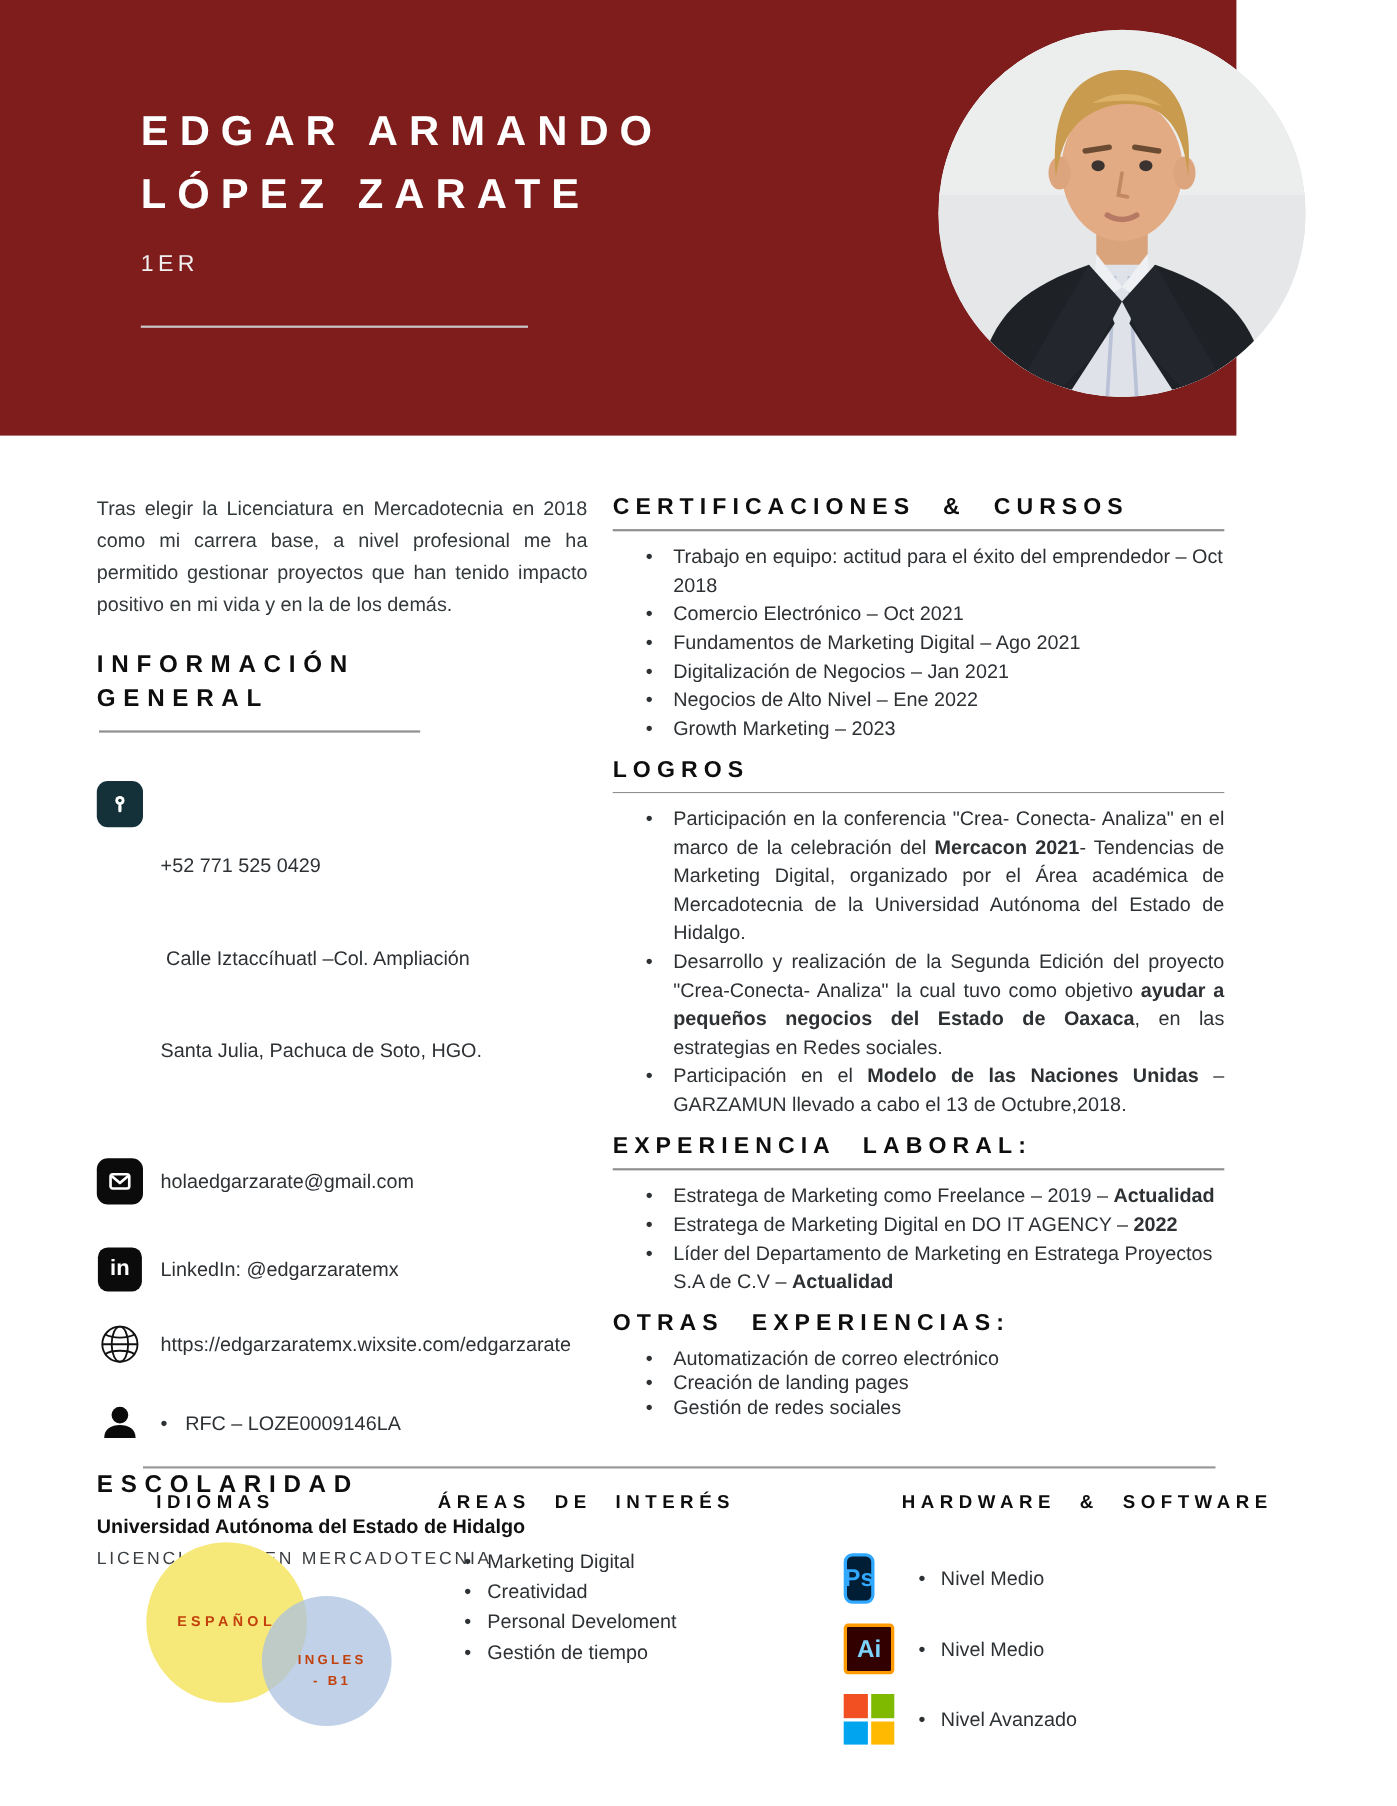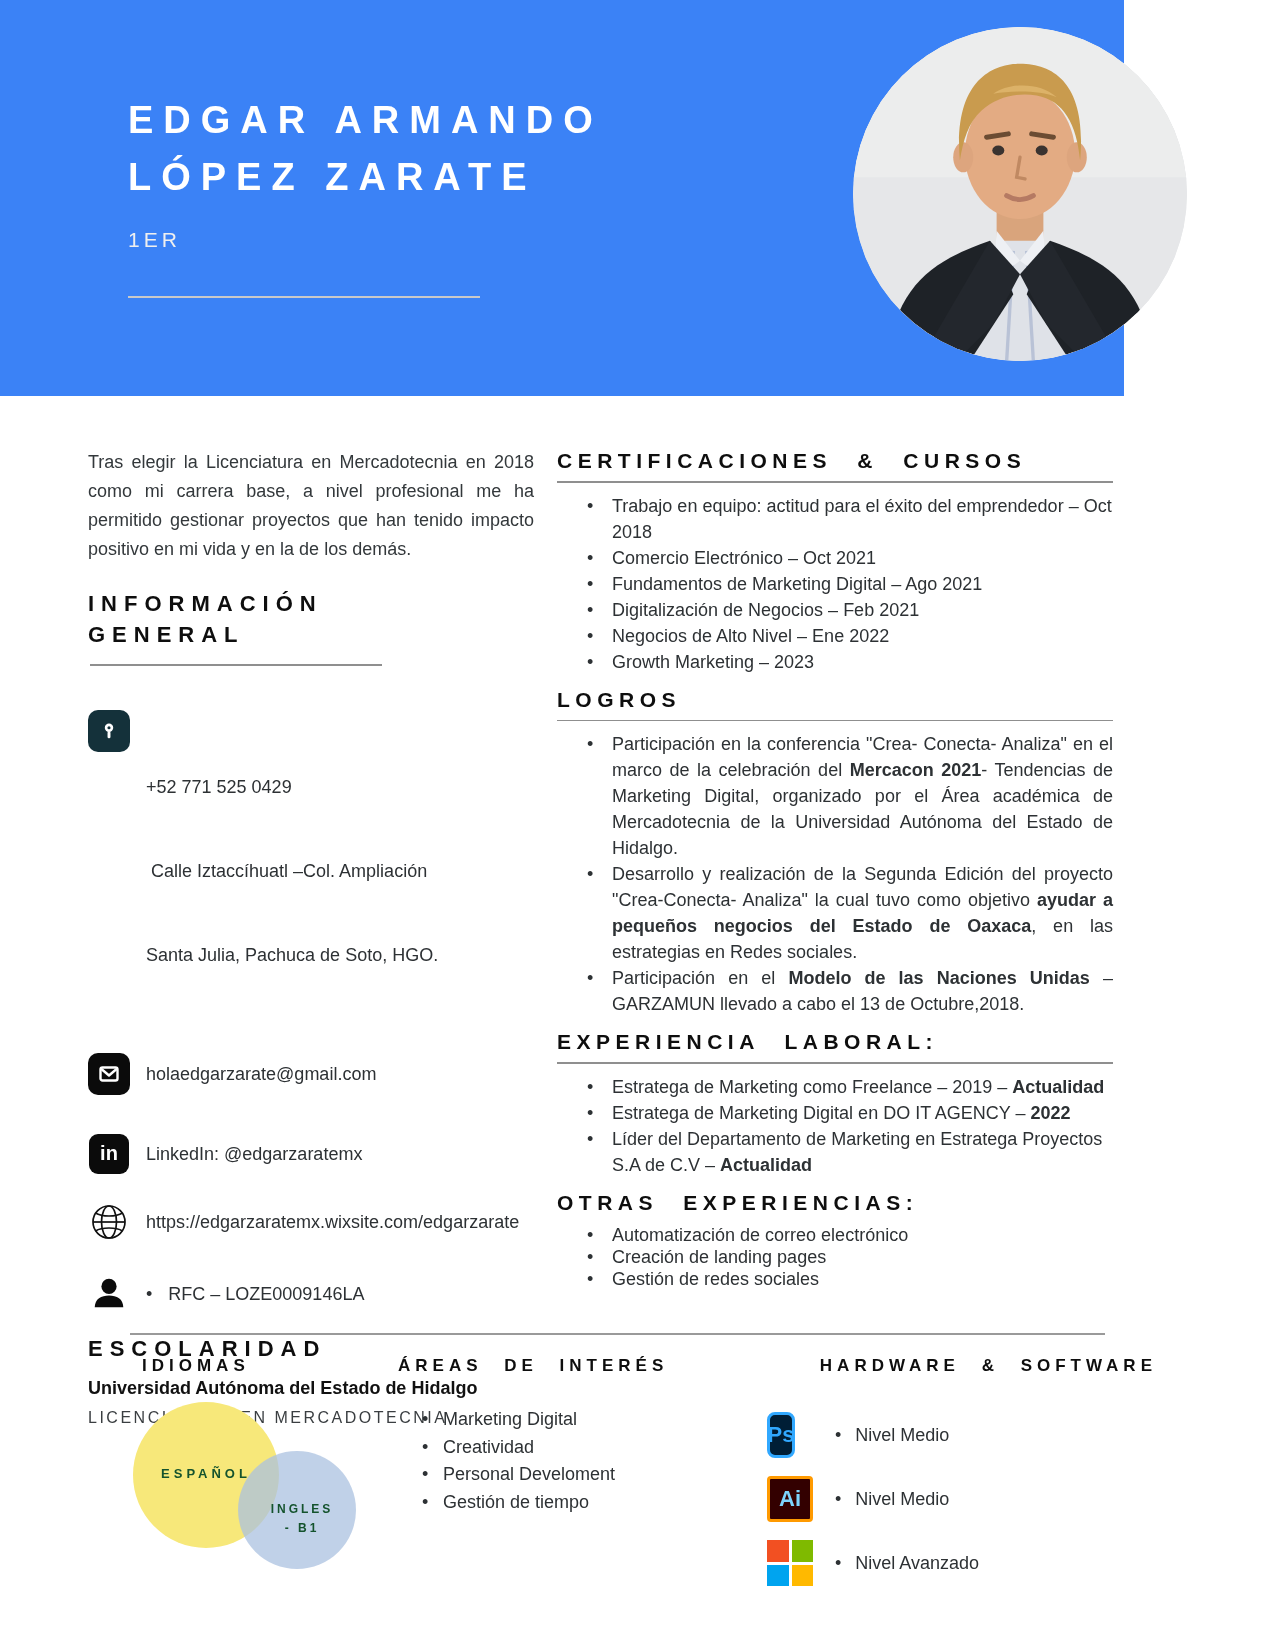--- a/index.html
+++ b/index.html
@@ -1,21 +1,21 @@
 <!DOCTYPE html>
 <html><head>
 <meta charset="utf-8">
 <style>
   * { margin:0; padding:0; box-sizing:border-box; }
   html,body { background:#ffffff; }
   body { font-family:"Liberation Sans", sans-serif; color:#2d3134; }
   .page { position:relative; width:1270px; height:1642px; background:#ffffff; overflow:hidden; }
 
   
-  .hdr { position:absolute; left:0; top:0; width:1124px; height:396px; background:#3b82f6; }
+  .hdr { position:absolute; left:0; top:0; width:1124px; height:396px; background:#7f1d1d; }
   .name { position:absolute; left:128px; top:92px; color:#ffffff; font-weight:bold;
           font-size:38px; letter-spacing:10px; line-height:57px; }
   .subtitle { position:absolute; left:128px; top:228px; color:#efefef; font-size:21px; letter-spacing:4px; }
   .hdr-rule { position:absolute; left:128px; top:296px; width:352px; height:2px; background:#c9c9c9; }
   .avatar { position:absolute; left:853px; top:27px; width:334px; height:334px; border-radius:50%;
             overflow:hidden; background:#e6e7e9; }
   .avatar svg { display:block; width:100%; height:100%; }
 
   
   .col-left  { position:absolute; left:88px;  top:448px; width:446px; }
@@ -55,21 +55,21 @@
   ul.tight li { line-height:22px; }
 
   
   .bottom-rule { position:absolute; left:130px; top:1333px; width:975px; height:2px; background:#9a9a9a; }
   .h-bottom { font-size:17px; font-weight:bold; letter-spacing:5px; word-spacing:12px; color:#0e0e0e; }
 
   .idiomas-title { position:absolute; left:142px; top:1356px; }
   .circle { position:absolute; border-radius:50%; }
   .circ-yellow { left:133px; top:1402px; width:146px; height:146px; background:#f7e87a; }
   .circ-blue { left:238px; top:1451px; width:118px; height:118px; background:rgba(171,194,224,0.75); }
-  .venn-label { position:absolute; font-weight:bold; color:#14532d; text-align:center; }
+  .venn-label { position:absolute; font-weight:bold; color:#c2410c; text-align:center; }
   .lbl-espanol { left:146px; top:1466px; width:120px; font-size:13px; letter-spacing:4px; }
   .lbl-ingles  { left:256px; top:1500px; width:92px;  font-size:12px; letter-spacing:3px; line-height:19px; }
 
   .areas { position:absolute; left:398px; top:1356px; width:330px; }
   .areas ul { list-style:none; margin-top:30px; }
   .areas li { position:relative; padding-left:45px; font-size:18px; line-height:27.5px; }
   .areas li::before { content:"•"; position:absolute; left:24px; top:0; }
 
   .hardware { position:absolute; left:767px; top:1356px; width:390px;text-align:right; }
   .hw-rows { margin-top:36px; display:flex; flex-direction:column; gap:18px; }
@@ -215,21 +215,21 @@
   </section>
 
   <section class="col-right">
 
     <h2 class="h-right">CERTIFICACIONES &amp; CURSOS</h2>
     <div class="rule-right"></div>
     <ul class="blist">
         <li><span>Trabajo en equipo: actitud para el éxito del emprendedor – Oct 2018</span></li>
         <li><span>Comercio Electrónico – Oct 2021</span></li>
         <li><span>Fundamentos de Marketing Digital – Ago 2021</span></li>
-        <li><span>Digitalización de Negocios – Feb 2021</span></li>
+        <li><span>Digitalización de Negocios – Jan 2021</span></li>
         <li><span>Negocios de Alto Nivel – Ene 2022</span></li>
         <li><span>Growth Marketing – 2023</span></li>
       </ul>
 
     <h2 class="h-right mt-sec">LOGROS</h2>
     <div class="rule-right"></div>
     <ul class="blist just">
         <li><span>Participación en la conferencia "Crea- Conecta- Analiza" en el marco de la celebración del </span><span class="b">Mercacon 2021</span><span>- Tendencias de Marketing Digital, organizado por el Área académica de Mercadotecnia de la Universidad Autónoma del Estado de Hidalgo.</span></li>
         <li><span>Desarrollo y realización de la Segunda Edición del proyecto "Crea-Conecta- Analiza" la cual tuvo como objetivo </span><span class="b">ayudar a pequeños negocios del Estado de Oaxaca</span><span>, en las estrategias en Redes sociales.</span></li>
         <li><span>Participación en el </span><span class="b">Modelo de las Naciones Unidas</span><span> – GARZAMUN llevado a cabo el 13 de Octubre,2018.</span></li>

